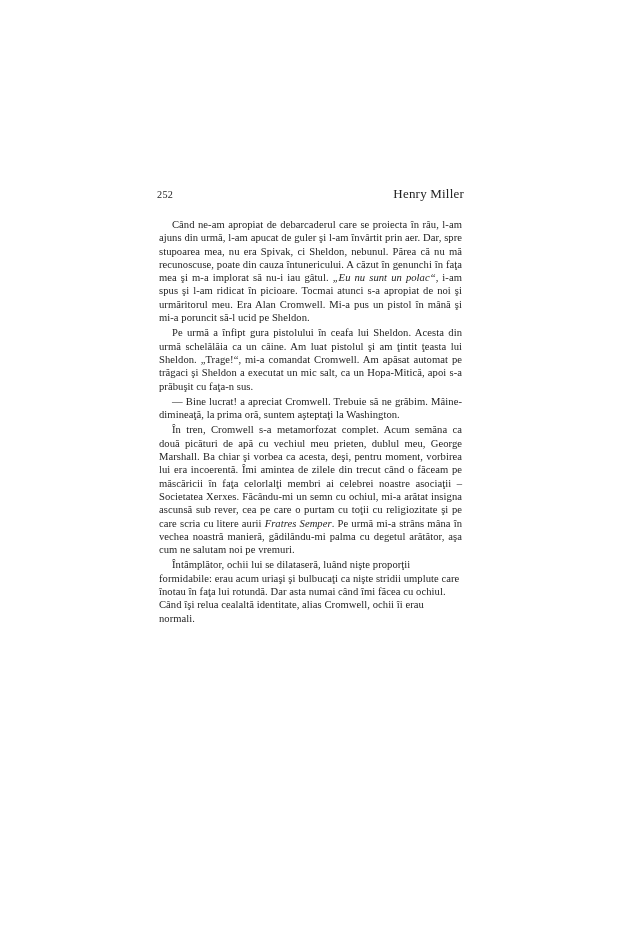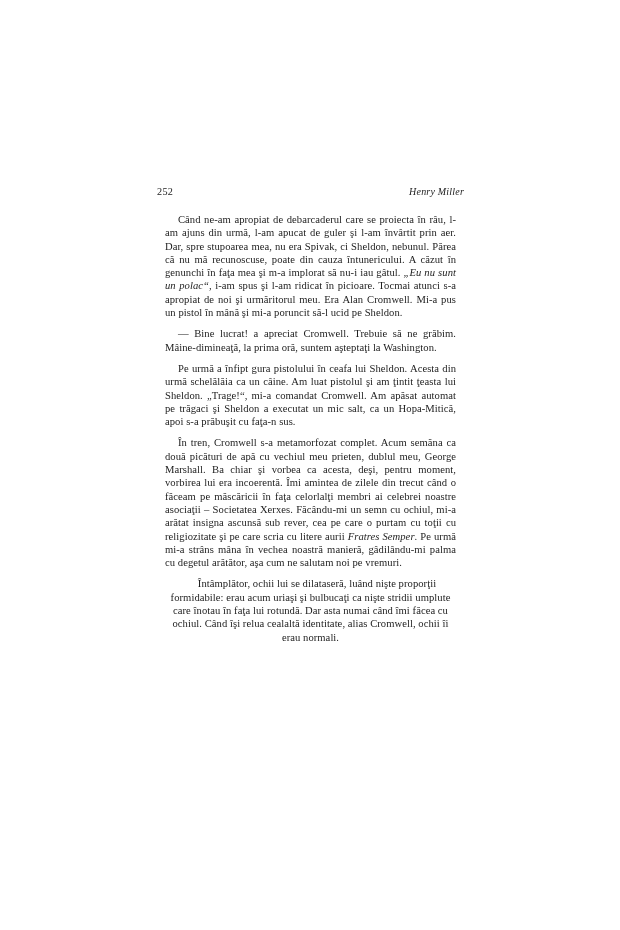--- a/index.html
+++ b/index.html
@@ -40,61 +40,60 @@
     margin-bottom: 16px;
   }
 
   .folio {
     font-size: 10.2px;
     letter-spacing: 0.3px;
     color: #1c1c1c;
   }
 
   .author-head {
-    font-size: 10px;
-    font-style: italic;
+    font-size: 13px;
     letter-spacing: 0.2px;
     color: #1c1c1c;
   }
 
   .body-copy p {
-    margin: 8px;
+    margin: 2px;
     font-size: 10.6px;
     line-height: 13.3px;
     text-align: justify;
     text-justify: inter-word;
     text-indent: 13px;
     hyphens: manual;
     -webkit-hyphens: manual;
     color: #1c1c1c;
     letter-spacing: 0.005em;
   }
 
   .body-copy p:last-child {
-    text-align: center;
+    text-align: left;
   }
 
   .body-copy i {
     font-style: italic;
   }
 </style>
 </head>
 <body>
 
 <div class="page">
 
   <div class="text-block">
 
     <div class="running-head">
       <span class="folio">252</span>
       <span class="author-head">Henry Miller</span>
     </div>
 
     <div class="body-copy">
       <p>Când ne-am apropiat de debarcaderul care se proiecta în râu, l-am ajuns din urmă, l-am apucat de guler şi l-am învârtit prin aer. Dar, spre stupoarea mea, nu era Spivak, ci Sheldon, nebunul. Părea că nu mă recunoscuse, poate din cauza întunericului. A căzut în genunchi în faţa mea şi m-a implorat să nu-i iau gâtul. <i>„Eu nu sunt un polac“</i>, i-am spus şi l-am ridicat în picioare. Tocmai atunci s-a apropiat de noi şi urmăritorul meu. Era Alan Cromwell. Mi-a pus un pistol în mână şi mi-a poruncit să-l ucid pe Sheldon.</p>
+      <p>Pe urmă a înfipt gura pistolului în ceafa lui Sheldon. Acesta din urmă schelălăia ca un câine. Am luat pistolul şi am ţintit ţeasta lui Sheldon. „Trage!“, mi-a comandat Cromwell. Am apăsat automat pe trăgaci şi Sheldon a executat un mic salt, ca un Hopa-Mitică, apoi s-a prăbuşit cu faţa-n sus.</p>
       <p>— Bine lucrat! a apreciat Cromwell. Trebuie să ne grăbim. Mâine-dimineaţă, la prima oră, suntem aşteptaţi la Washington.</p>
-      <p>Pe urmă a înfipt gura pistolului în ceafa lui Sheldon. Acesta din urmă schelălăia ca un câine. Am luat pistolul şi am ţintit ţeasta lui Sheldon. „Trage!“, mi-a comandat Cromwell. Am apăsat automat pe trăgaci şi Sheldon a executat un mic salt, ca un Hopa-Mitică, apoi s-a prăbuşit cu faţa-n sus.</p>
       <p>În tren, Cromwell s-a metamorfozat complet. Acum semăna ca două picături de apă cu vechiul meu prieten, dublul meu, George Marshall. Ba chiar şi vorbea ca acesta, deşi, pentru moment, vorbirea lui era incoerentă. Îmi amintea de zilele din trecut când o făceam pe măscăricii în faţa celorlalţi membri ai celebrei noastre asociaţii – Societatea Xerxes. Făcându-mi un semn cu ochiul, mi-a arătat insigna ascunsă sub rever, cea pe care o purtam cu toţii cu religiozitate şi pe care scria cu litere aurii <i>Fratres Semper</i>. Pe urmă mi-a strâns mâna în vechea noastră manieră, gâdilându-mi palma cu degetul arătător, aşa cum ne salutam noi pe vremuri.</p>
       <p>Întâmplător, ochii lui se dilataseră, luând nişte proporţii formidabile: erau acum uriaşi şi bulbucaţi ca nişte stridii umplute care înotau în faţa lui rotundă. Dar asta numai când îmi făcea cu ochiul. Când îşi relua cealaltă identitate, alias Cromwell, ochii îi erau normali.</p>
     </div>
 
   </div>
 </div>
 
 </body></html>

